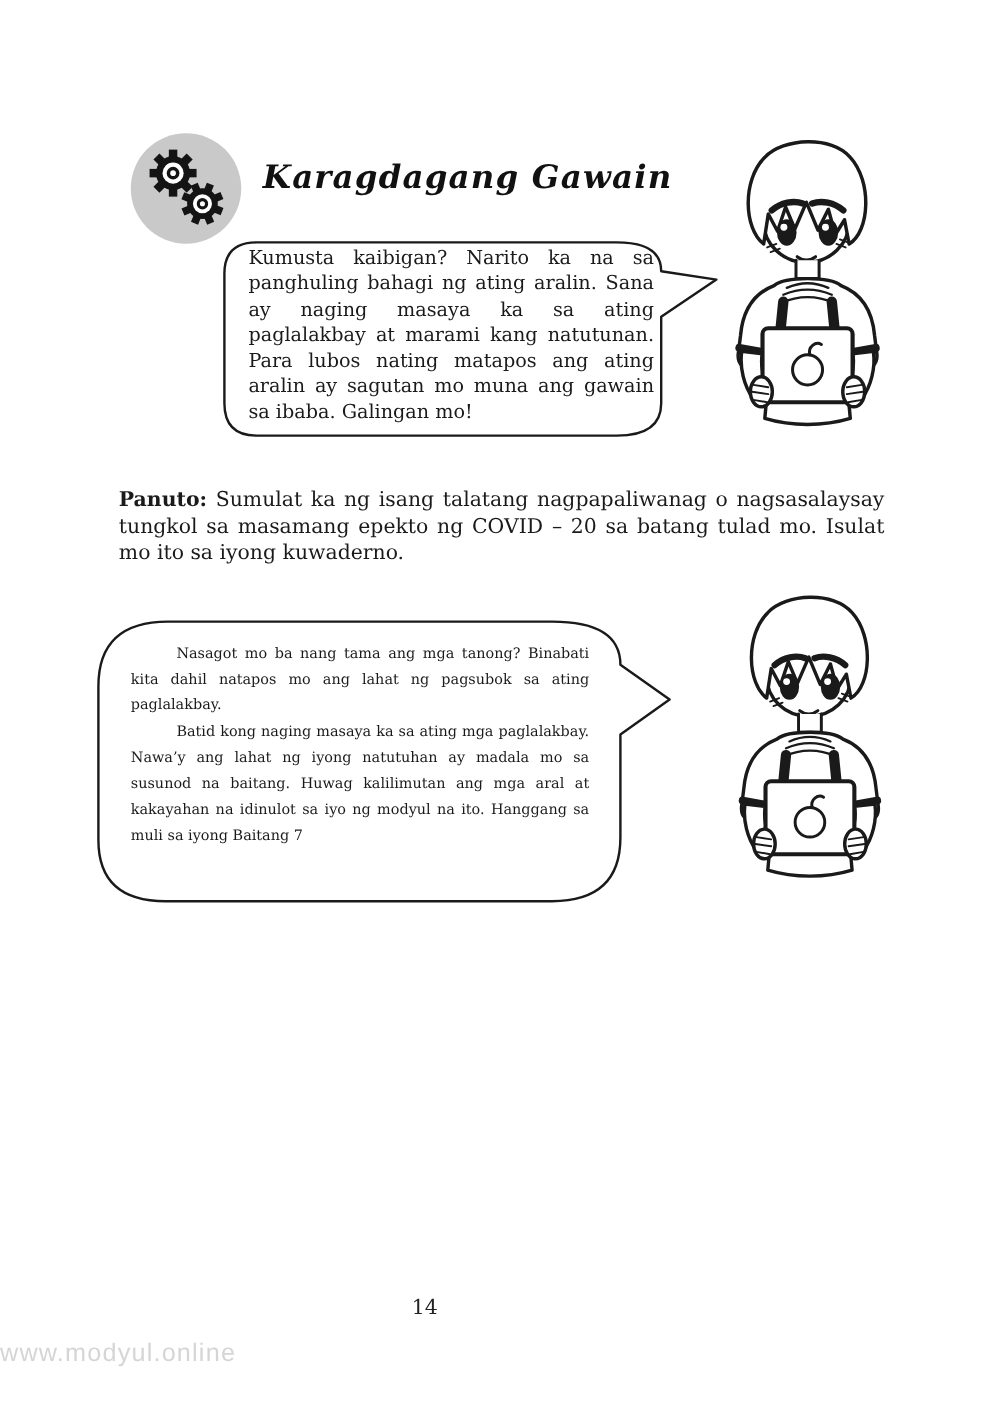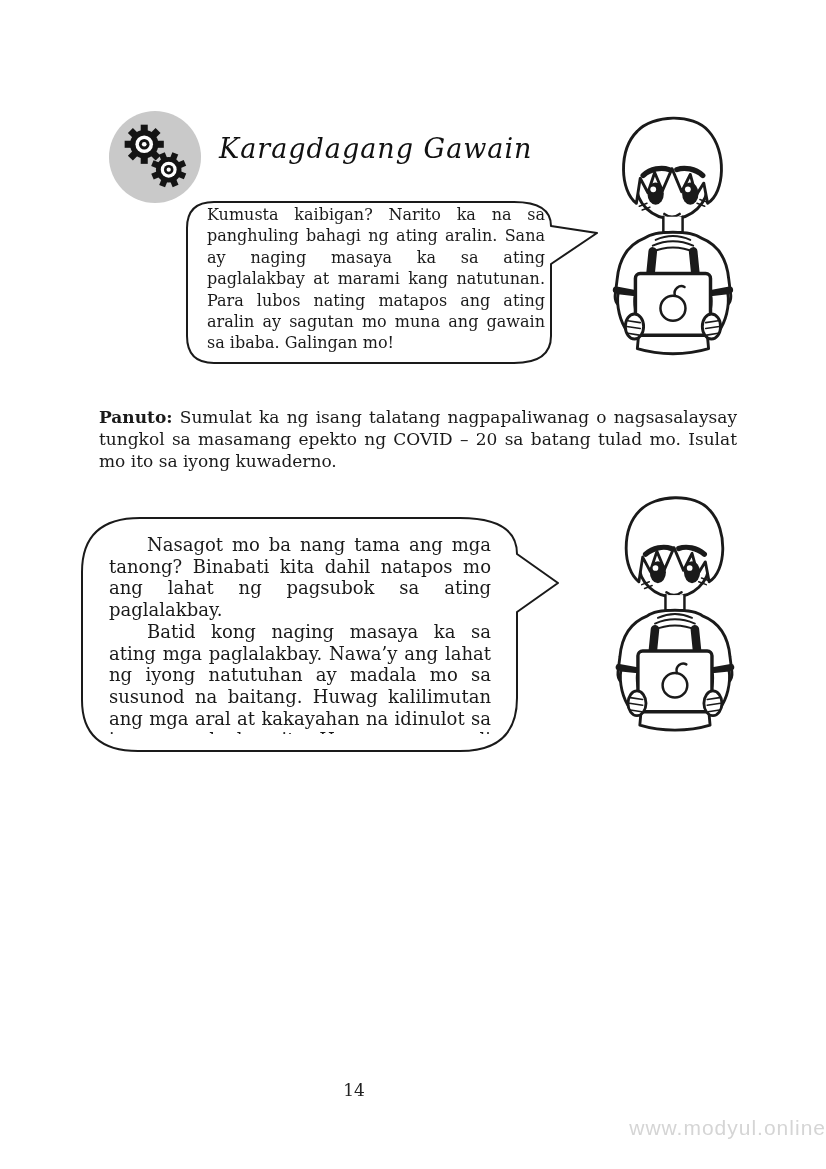--- a/index.html
+++ b/index.html
@@ -6,57 +6,57 @@
   html,body { background:#fff; }
   .page {
     position:relative; width:826px; height:1169px; background:#ffffff;
     font-family:"DejaVu Serif","Liberation Serif",serif; color:#1a1a1a;
     overflow:hidden; margin:0 auto;
   }
   
   .icon-circle { position:absolute; left:108px; top:110px; width:94px; height:94px; }
   .section-title {
     position:absolute; left:219px; top:133px; width:420px;
-    font-size:27px; font-weight:normal; font-style:italic; letter-spacing:1px;
+    font-size:27px; font-weight:bold; font-style:italic; letter-spacing:1px;
     color:#111; white-space:nowrap;
   }
   
   .bubble-layer { position:absolute; left:0; top:0; width:826px; height:1169px; }
   .bubble-layer path { fill:#ffffff; stroke:#1a1a1a; stroke-width:2; stroke-linejoin:round; }
   
   .bubble-text-1 {
     position:absolute; left:207px; top:204px; width:338px; height:152px;
     font-size:16px; line-height:21.4px;
     text-align:justify; overflow:hidden;
   }
   .bubble-text-2 {
     position:absolute; left:109px; top:534px; width:382px; height:200px;
-    font-size:18px; line-height:21.7px; text-align:justify; overflow:hidden;
+    font-size:12px; line-height:21.7px; text-align:justify; overflow:hidden;
   }
   .bubble-text-2 p { text-indent:38px; }
   
   .panuto {
     position:absolute; left:99px; top:406px; width:638px;
     font-size:17px; line-height:22px; text-align:justify;
   }
   .panuto b { font-weight:bold; }
   
   .character { position:absolute; }
   .character-1 { left:595px; top:104px; width:154px; height:266px; }
   .character-2 { left:598px; top:484px; width:152px; height:262px; }
   .character svg { width:100%; height:100%; display:block; }
   
   .page-number {
     position:absolute; left:0; top:1080px; width:708px;
     text-align:center; font-size:17px; color:#222;
   }
   .watermark {
-    position:absolute; left:0; top:1116px; width:826px; text-align:right;
+    position:absolute; left:0; top:1116px; width:826px; text-align:left;
     font-family:"Liberation Sans","DejaVu Sans",sans-serif;
-    font-size:21px; color:#d5d5d5; letter-spacing:1px;padding-left:18px;
+    font-size:21px; color:#d5d5d5; letter-spacing:1px;
   }
   .defs-holder { position:absolute; width:0; height:0; overflow:hidden; }
 </style>
 </head>
 <body>
 
 <svg class="defs-holder" aria-hidden="true">
   <symbol id="boy" viewBox="0 0 160 276">
     <g fill="#fff" stroke="#1a1a1a" stroke-width="3" stroke-linejoin="round" stroke-linecap="round">
       <ellipse cx="80" cy="84" rx="37" ry="35"></ellipse>

